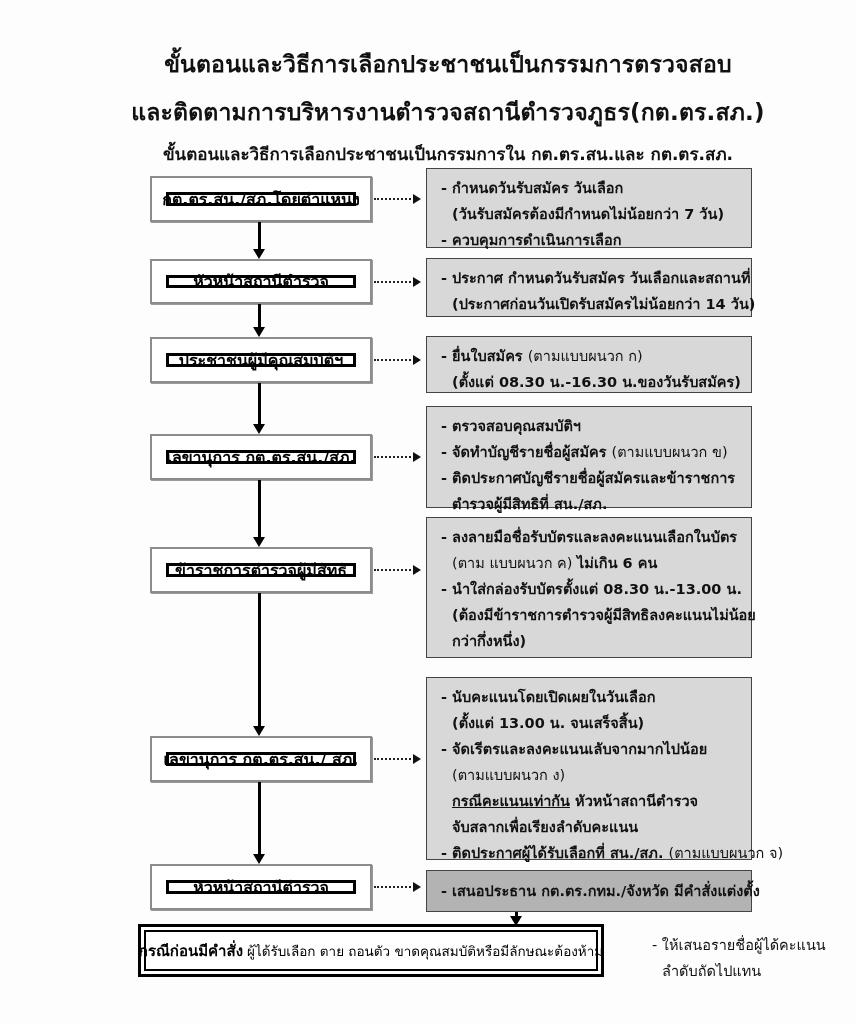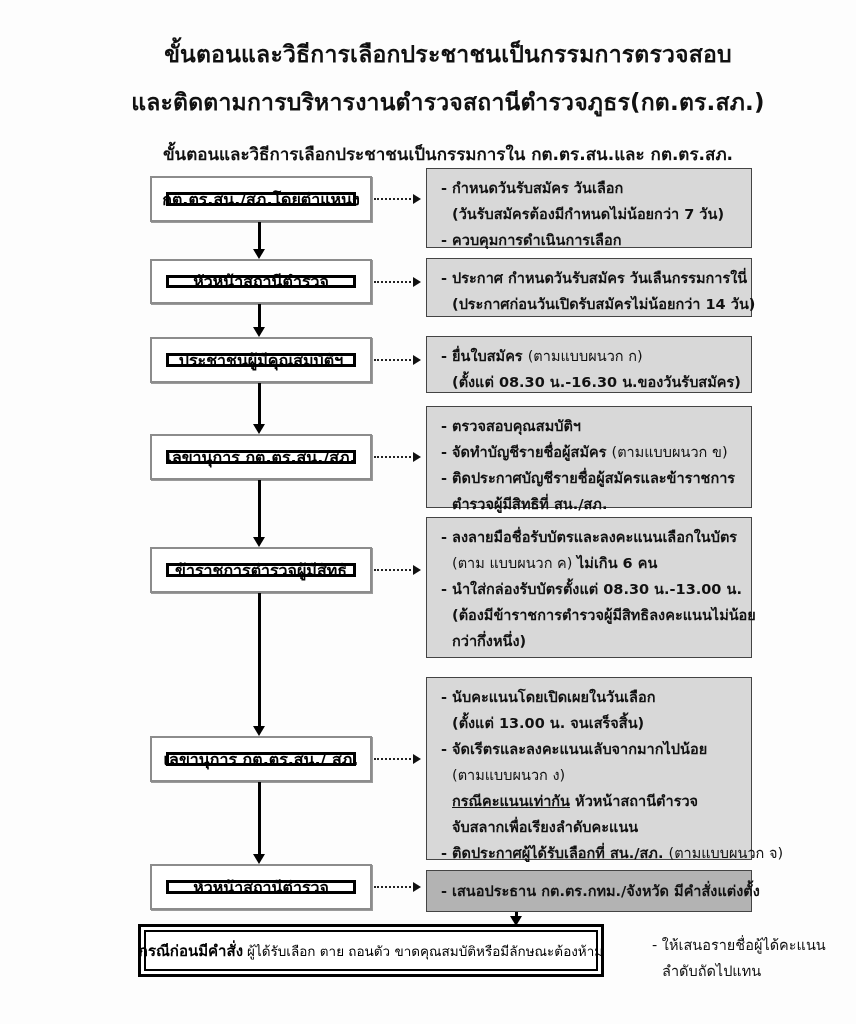--- a/index.html
+++ b/index.html
@@ -11,21 +11,21 @@
   .page{
     position:relative;
     width:856px;height:1024px;
     background:#fdfdfd;
     overflow:hidden;
   }
   
   .title{
     position:absolute;left:40px;width:816px;
     text-align:center;font-weight:bold;color:#111;
-    font-size:23px;letter-spacing:.2px;
+    font-size:23px;letter-spacing:.2px;margin-top:10px;
   }
   .title.l1{top:36px;}
   .title.l2{top:84px;}
   .subtitle{
     position:absolute;left:40px;width:816px;top:140px;
     text-align:center;font-weight:bold;color:#111;
     font-size:17px;
   }
   
   .actor{
@@ -139,21 +139,21 @@
   <div class="dot-arrow" style="top:569px;"></div>
   <div class="dot-arrow" style="top:758px;"></div>
   <div class="dot-arrow" style="top:886px;"></div>
 
   <div class="panel" style="top:168px;height:80px;">
       <div class="line"><span class="b">- กำหนดวันรับสมัคร วันเลือก</span></div>
       <div class="line indent"><span class="b">(วันรับสมัครต้องมีกำหนดไม่น้อยกว่า 7 วัน)</span></div>
       <div class="line"><span class="b">- ควบคุมการดำเนินการเลือก</span></div>
     </div>
   <div class="panel" style="top:258px;height:59px;">
-      <div class="line"><span class="b">- ประกาศ กำหนดวันรับสมัคร วันเลืนกรรมการในี่</span></div>
+      <div class="line"><span class="b">- ประกาศ กำหนดวันรับสมัคร วันเลือกและสถานที่</span></div>
       <div class="line indent"><span class="b">(ประกาศก่อนวันเปิดรับสมัครไม่น้อยกว่า 14 วัน)</span></div>
     </div>
   <div class="panel" style="top:336px;height:57px;">
       <div class="line"><span class="b">- ยื่นใบสมัคร </span><span>(ตามแบบผนวก ก)</span></div>
       <div class="line indent"><span class="b">(ตั้งแต่ 08.30 น.-16.30 น.ของวันรับสมัคร)</span></div>
     </div>
   <div class="panel" style="top:406px;height:102px;">
       <div class="line"><span class="b">- ตรวจสอบคุณสมบัติฯ</span></div>
       <div class="line"><span class="b">- จัดทำบัญชีรายชื่อผู้สมัคร </span><span>(ตามแบบผนวก ข)</span></div>
       <div class="line"><span class="b">- ติดประกาศบัญชีรายชื่อผู้สมัครและข้าราชการ</span></div>

